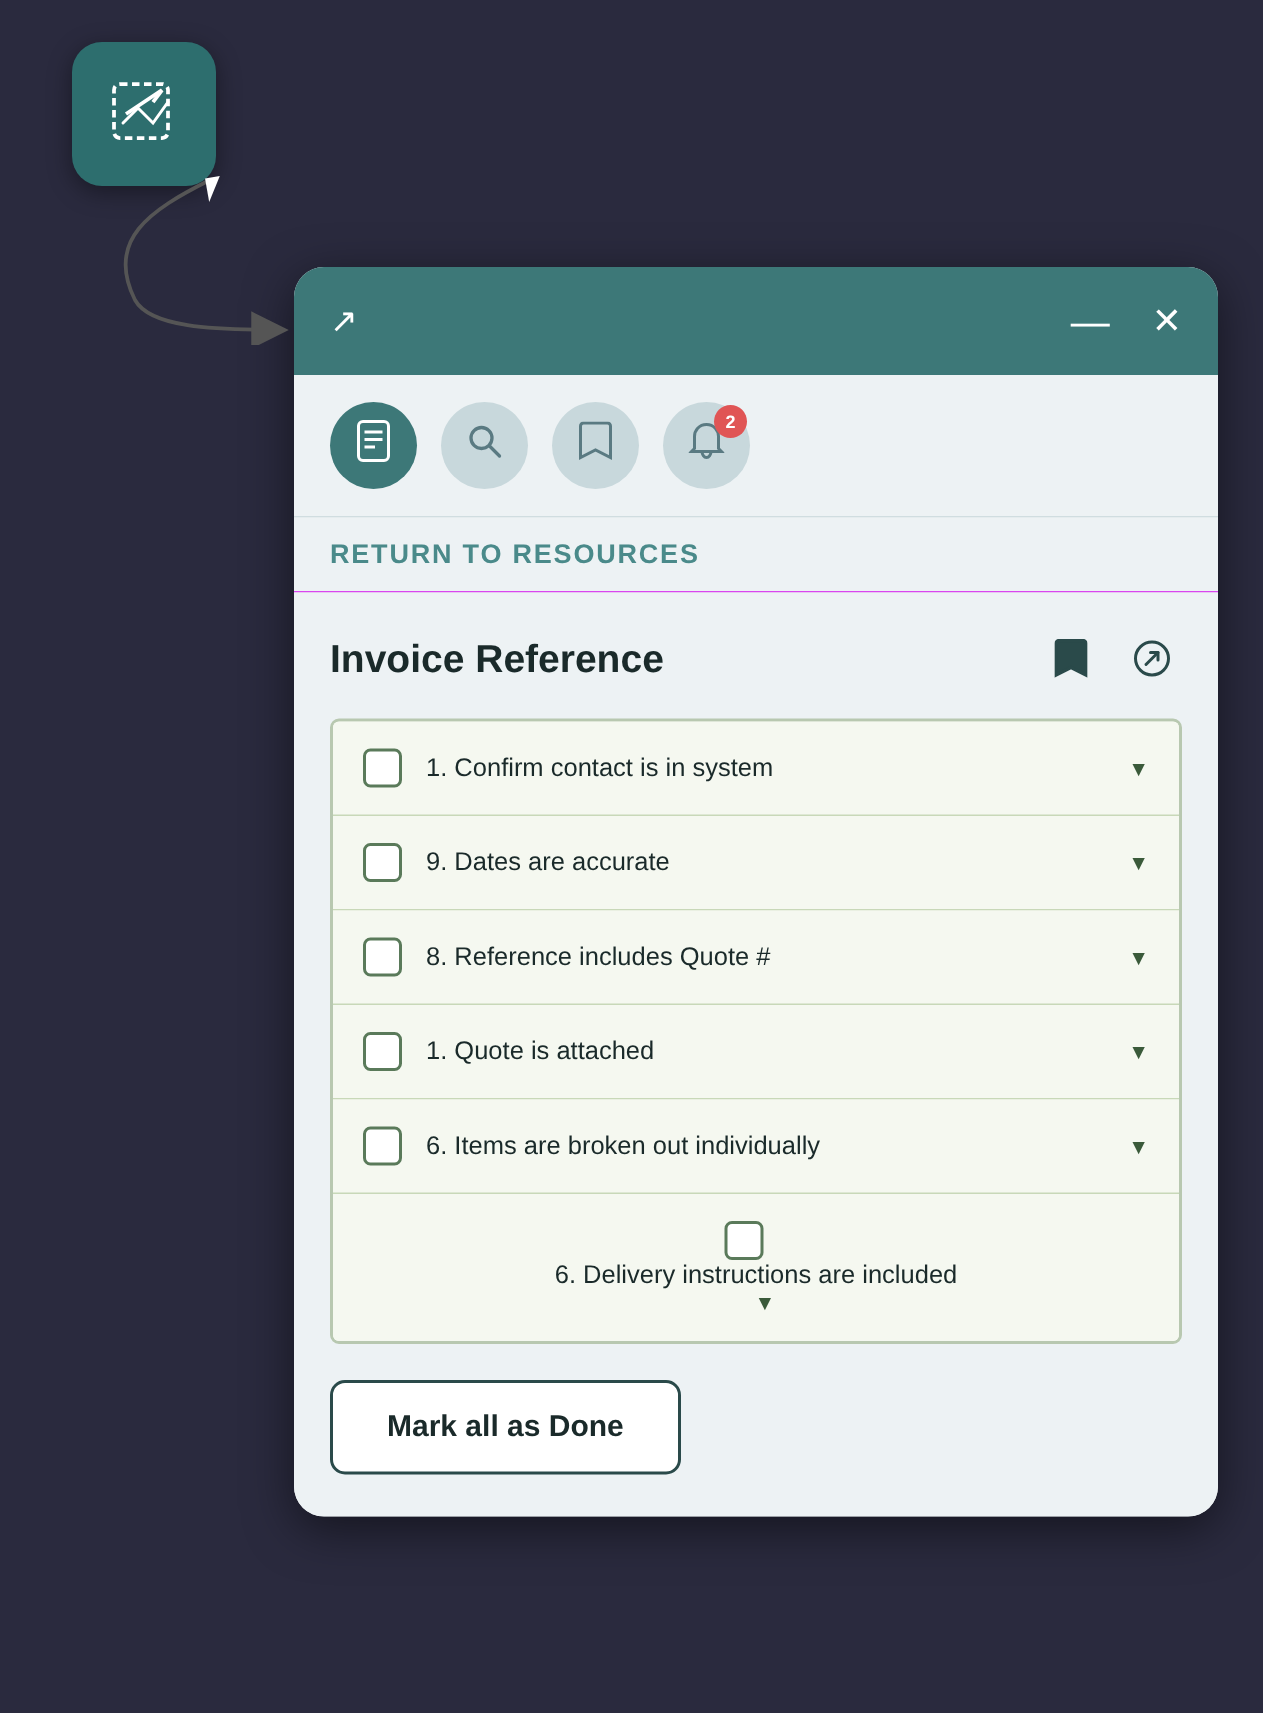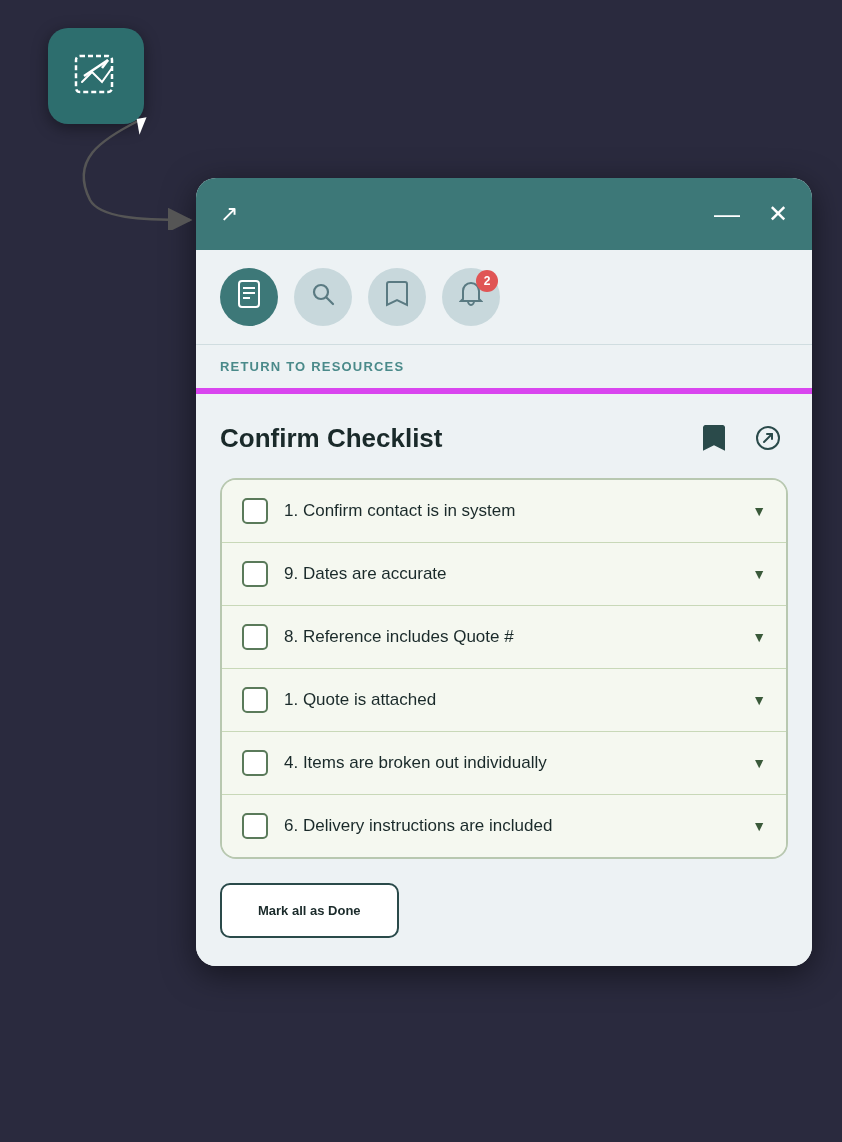--- a/index.html
+++ b/index.html
@@ -152,26 +152,26 @@
       font-weight: 700;
       display: flex;
       align-items: center;
       justify-content: center;
     }
 
     
     .return-link {
       padding: 14px 24px;
       color: #4a8a8a;
-      font-size: 13px;
+      font-size: 18px;
       font-weight: 700;
       letter-spacing: 1.2px;
       text-transform: uppercase;
       cursor: pointer;
-      border-bottom: 6px solid #d946ef;
+      border-bottom: 1px solid #d946ef;
       background: #edf2f4;
     }
 
     
     .content {
       background: #edf2f4;
       padding: 24px 24px 28px;
     }
 
     
@@ -202,36 +202,37 @@
       justify-content: center;
       cursor: pointer;
       color: #2a4a4a;
       font-size: 22px;
     }
 
     
     .checklist-container {
       background: #f5f8f0;
       border: 2px solid #b8c8b0;
-      border-radius: 16px;
+      border-radius: 6px;
       overflow: hidden;
       margin-bottom: 24px;
     }
 
     .checklist-item {
       display: flex;
       align-items: center;
       padding: 18px 20px;
       border-bottom: 1px solid #c8d8b8;
       background: #f5f8f0;
       cursor: pointer;
     }
 
     .checklist-item:last-child {
       border-bottom: none;
+      flex-direction: column;
     }
 
     .checkbox {
       width: 26px;
       height: 26px;
       border: 2.5px solid #5a7a5a;
       border-radius: 5px;
       margin-right: 16px;
       flex-shrink: 0;
       background: white;
@@ -251,21 +252,21 @@
       margin-left: 12px;
       flex-shrink: 0;
     }
 
     
     .mark-all-btn {
       background: white;
       border: 2.5px solid #2a4a4a;
       border-radius: 10px;
       padding: 18px 36px;
-      font-size: 13px;
+      font-size: 20px;
       font-weight: 600;
       color: #1a2a2a;
       cursor: pointer;
       display: block;
     }
   </style>
 </head>
 <body>
 
 <div class="app-icon">
@@ -335,21 +336,21 @@
       </span>
       <span class="badge">2</span>
     </button>
   </div>
 
   <div class="return-link">RETURN TO RESOURCES</div>
 
   <div class="content">
 
     <div class="checklist-header">
-      <span class="checklist-title">Confirm Checklist</span>
+      <span class="checklist-title">Invoice Reference</span>
       <div class="header-actions">
         <span class="action-icon">
           <svg width="22" height="26" viewBox="0 0 22 26" fill="none">
             <path d="M3 1 H19 A2 2 0 0 1 21 3 V24 L11 19 L1 24 V3 A2 2 0 0 1 3 1 Z" stroke="#2a4a4a" stroke-width="2.2" fill="#2a4a4a"></path>
           </svg>
         </span>
         <span class="action-icon">
           <svg width="26" height="26" viewBox="0 0 26 26" fill="none">
             <circle cx="13" cy="13" r="11" stroke="#2a4a4a" stroke-width="2"></circle>
             <line x1="9" y1="17" x2="17" y2="9" stroke="#2a4a4a" stroke-width="2" stroke-linecap="round"></line>
@@ -375,21 +376,21 @@
     <span class="item-label">8. Reference includes Quote #</span>
     <span class="chevron">▼</span>
   </div>
         <div class="checklist-item">
     <div class="checkbox"></div>
     <span class="item-label">1. Quote is attached</span>
     <span class="chevron">▼</span>
   </div>
         <div class="checklist-item">
     <div class="checkbox"></div>
-    <span class="item-label">4. Items are broken out individually</span>
+    <span class="item-label">6. Items are broken out individually</span>
     <span class="chevron">▼</span>
   </div>
         <div class="checklist-item">
     <div class="checkbox"></div>
     <span class="item-label">6. Delivery instructions are included</span>
     <span class="chevron">▼</span>
   </div>
       </div>
 
     <button class="mark-all-btn">Mark all as Done</button>

